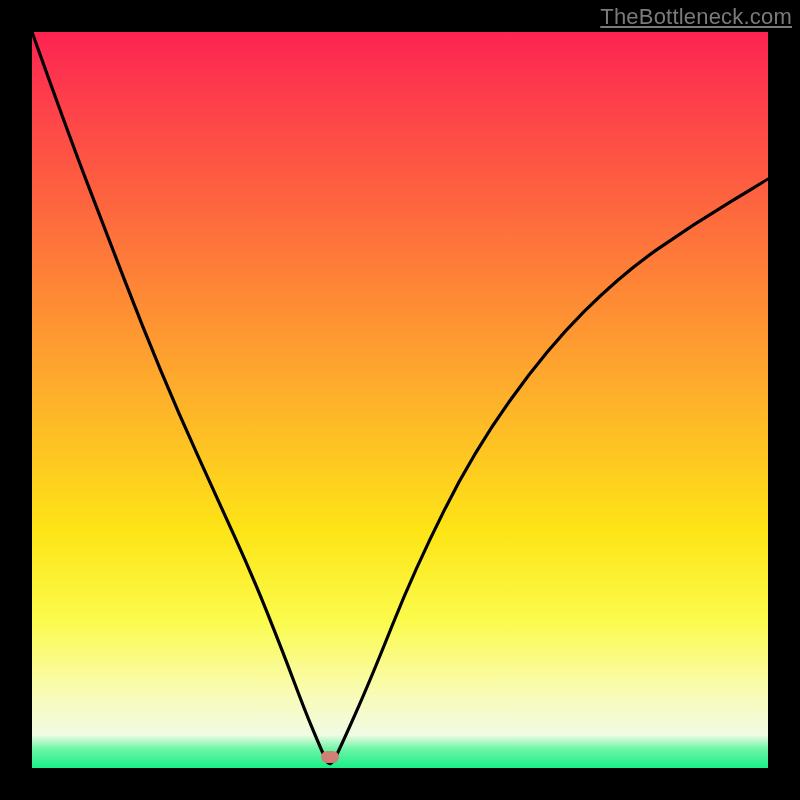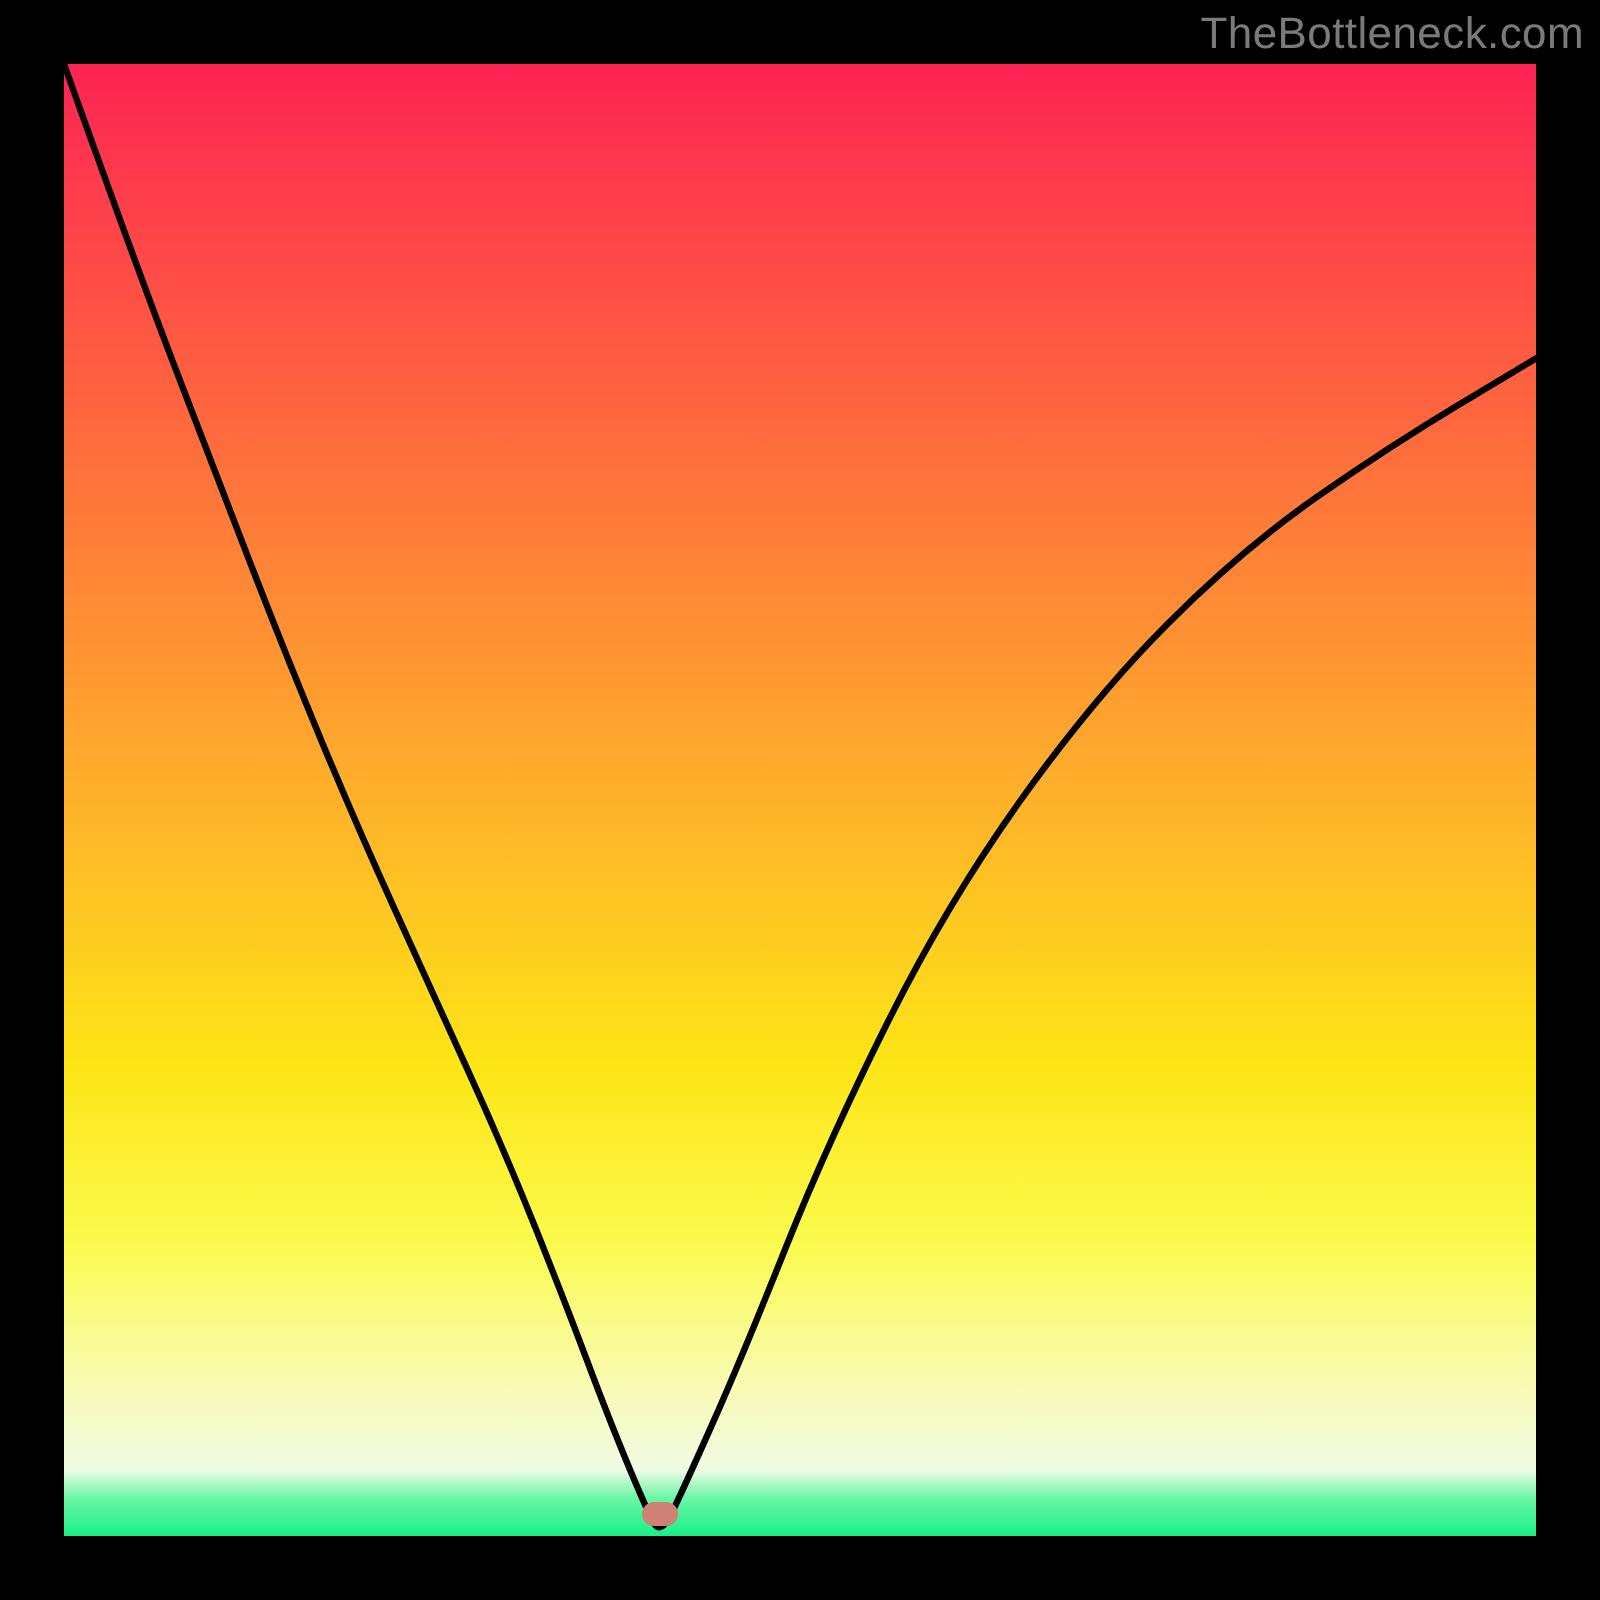--- a/index.html
+++ b/index.html
@@ -58,20 +58,21 @@
   }
   .watermark {
     position: absolute;
     top: 4px;
     right: 8px;
     color: #7a7a7a;
     font-size: 22px;
     font-weight: 400;
     letter-spacing: 0.2px;
     user-select: none;
+    text-decoration: underline;
   }
 </style>
 </head>
 <body>
 
 <div class="frame">
   <div class="plot">
     <svg class="curve" viewBox="0 0 736 736" preserveAspectRatio="none">
       <path fill="none" stroke="#000" stroke-width="3.2" stroke-linejoin="round" stroke-linecap="round" d="M0.0 0.0 Q36.8 103.0 55.2 150.9 Q73.6 198.7 92.0 246.6 Q110.4 294.4 128.8 338.6 Q147.2 382.7 165.6 423.2 Q184.0 463.7 202.4 504.2 Q220.8 544.6 235.5 581.4 Q250.2 618.2 261.3 647.7 Q272.3 677.1 281.5 699.2 Q290.7 721.3 294.4 728.6 Q298.1 736.0 303.6 725.0 Q309.1 713.9 323.8 680.8 Q338.6 647.7 360.6 592.5 Q382.7 537.3 412.2 478.4 Q441.6 419.5 478.4 368.0 Q515.2 316.5 552.0 279.7 Q588.8 242.9 625.6 217.1 Q662.4 191.4 699.2 169.3 T736.0 147.2"></path>
     </svg>

